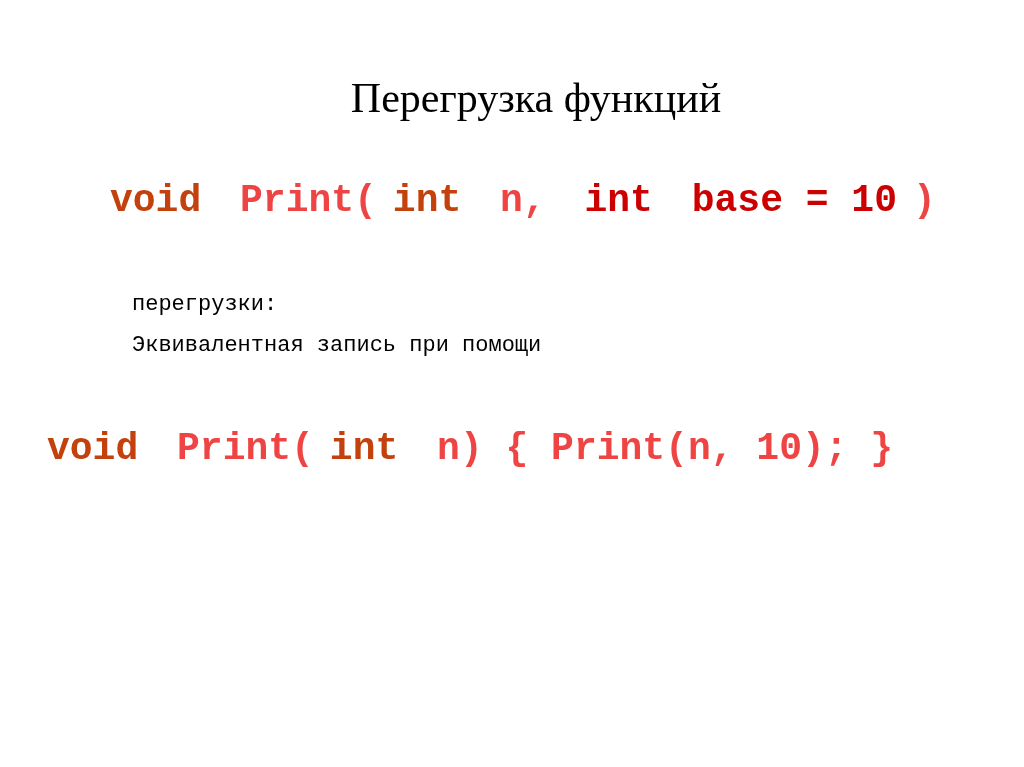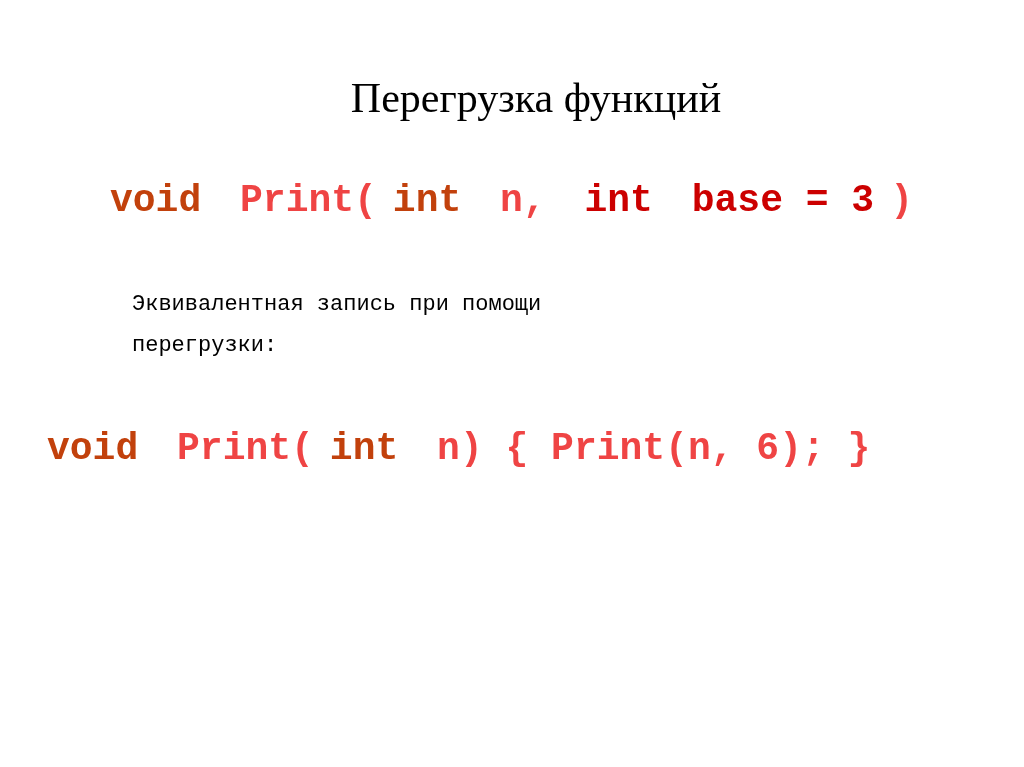--- a/index.html
+++ b/index.html
@@ -93,28 +93,28 @@
 <body>
 
 <div class="page-container">
 
   <div class="title-section">
     <span class="title-text">Перегрузка функций</span>
   </div>
 
   <div class="code-section-1">
     <div class="code-line">
-      <span class="kw-blue">void</span><span class="kw-black"> Print(</span><span class="kw-blue">int</span><span class="kw-black"> n, </span><span class="kw-red">int</span><span class="kw-red"> base = 3</span><span class="kw-black">)</span>
+      <span class="kw-blue">void</span><span class="kw-black"> Print(</span><span class="kw-blue">int</span><span class="kw-black"> n, </span><span class="kw-red">int</span><span class="kw-red"> base = 10</span><span class="kw-black">)</span>
     </div>
   </div>
 
   <div class="description-section">
+    <div class="description-text">перегрузки:</div>
     <div class="description-text">Эквивалентная запись при помощи</div>
-    <div class="description-text">перегрузки:</div>
   </div>
 
   <div class="code-section-2">
     <div class="code-line-2">
-      <span class="kw-blue">void</span><span class="kw-black"> Print(</span><span class="kw-blue">int</span><span class="kw-black"> n) { Print(n, 6); }</span>
+      <span class="kw-blue">void</span><span class="kw-black"> Print(</span><span class="kw-blue">int</span><span class="kw-black"> n) { Print(n, 10); }</span>
     </div>
   </div>
 
 </div>
 
 </body></html>

